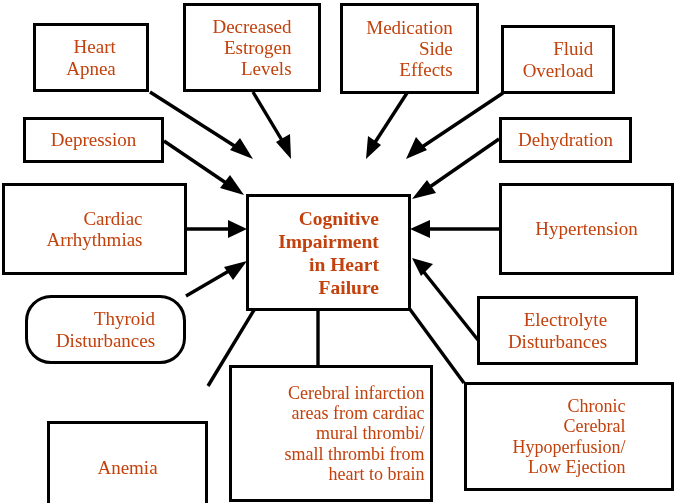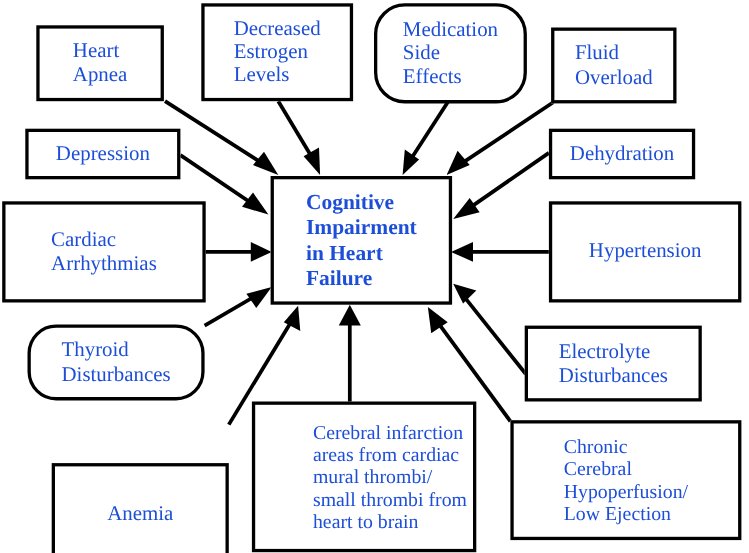--- a/index.html
+++ b/index.html
@@ -16,36 +16,37 @@
     overflow: hidden;
   }
   .node {
     position: absolute;
     box-sizing: border-box;
     border: 3px solid #000000;
     background: #ffffff;
     display: flex;
     align-items: center;
     justify-content: center;
-    text-align: left;
-    color: #1d4ed8;
+    text-align: right;
+    color: #c2410c;
     line-height: 1.12;
     z-index: 2;
   }
   .node .label {
     display: block;
     padding: 0 4px;
     white-space: pre-line;
   }
   .node.center {
     border-width: 3px;
     font-weight: bold;
     font-size: 19.5px;
     line-height: 1.18;
     z-index: 3;
+    margin-top: 34px;
   }
   .node.leaf {
     font-size: 19px;
     font-weight: normal;
   }
   .node.leaf.small {
     font-size: 18px;
   }
   svg#arrow-layer {
     position: absolute;
@@ -144,21 +145,21 @@
     <span class="label">Heart
 Apnea</span>
   </div>
 
   <div class="node leaf" style="left:183px; top:3px; width:138px; height:89px;">
     <span class="label">Decreased
 Estrogen
 Levels</span>
   </div>
 
-  <div class="node leaf" style="left:340px; top:3px; width:139px; height:91px;border-radius:28px;">
+  <div class="node leaf" style="left:340px; top:3px; width:139px; height:91px;">
     <span class="label">Medication
 Side
 Effects</span>
   </div>
 
   <div class="node leaf" style="left:501px; top:25px; width:114px; height:69px;">
     <span class="label">Fluid
 Overload</span>
   </div>
 

